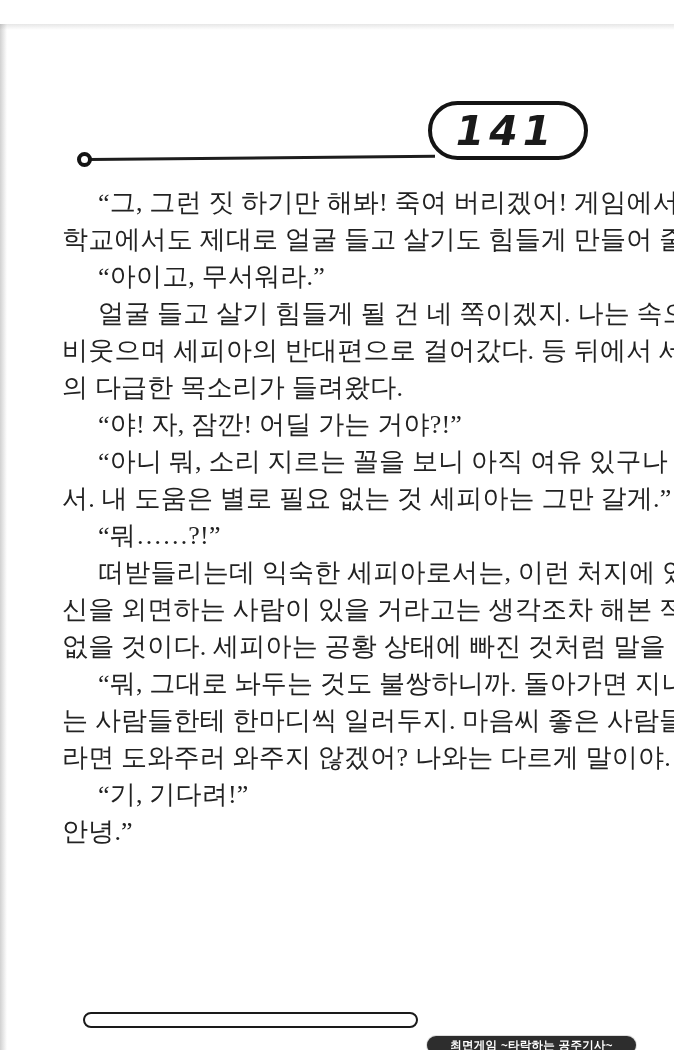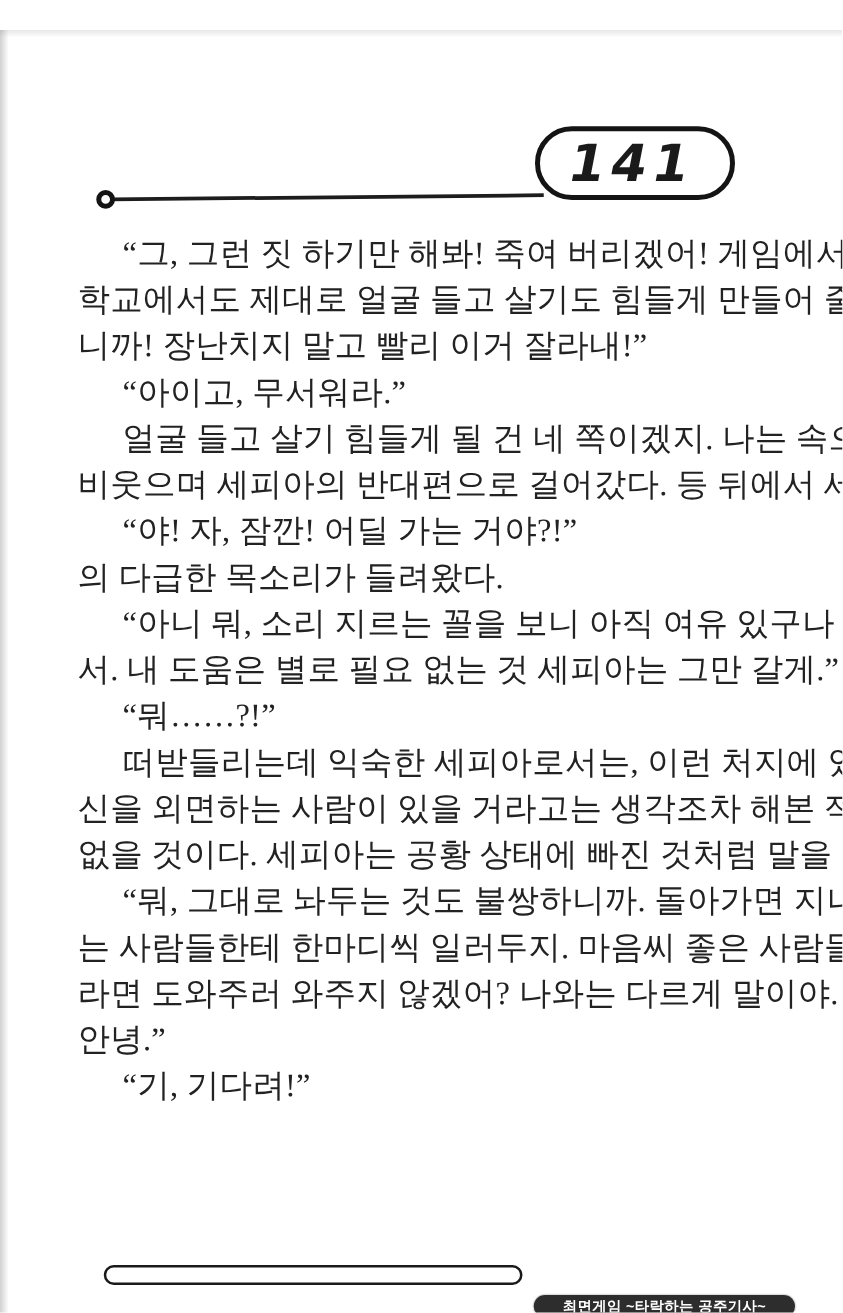--- a/index.html
+++ b/index.html
@@ -113,37 +113,36 @@
 
   <div class="header-rule"></div>
   <div class="header-rule-ring"></div>
   <div class="page-number-badge">
     <span class="num">141</span>
   </div>
 
   <div class="body-text">
       <p class="line indent">“그, 그런 짓 하기만 해봐! 죽여 버리겠어! 게임에서도,</p>
       <p class="line">학교에서도 제대로 얼굴 들고 살기도 힘들게 만들어 줄 테</p>
-      <p class="line">니까! 장난치지 말고 빨리 이거 잘라내!”</p>
       <p class="line indent">“아이고, 무서워라.”</p>
       <p class="line indent">얼굴 들고 살기 힘들게 될 건 네 쪽이겠지. 나는 속으로</p>
       <p class="line">비웃으며 세피아의 반대편으로 걸어갔다. 등 뒤에서 세피아</p>
+      <p class="line">의 다급한 목소리가 들려왔다.</p>
       <p class="line indent">“야! 자, 잠깐! 어딜 가는 거야?!”</p>
-      <p class="line">의 다급한 목소리가 들려왔다.</p>
       <p class="line indent">“아니 뭐, 소리 지르는 꼴을 보니 아직 여유 있구나 싶어</p>
       <p class="line">서. 내 도움은 별로 필요 없는 것 세피아는 그만 갈게.”</p>
       <p class="line indent">“뭐……?!”</p>
       <p class="line indent">떠받들리는데 익숙한 세피아로서는, 이런 처지에 있는 자</p>
       <p class="line">신을 외면하는 사람이 있을 거라고는 생각조차 해본 적이</p>
       <p class="line">없을 것이다. 세피아는 공황 상태에 빠진 것처럼 말을 더듬</p>
       <p class="line indent">“뭐, 그대로 놔두는 것도 불쌍하니까. 돌아가면 지나가</p>
       <p class="line">는 사람들한테 한마디씩 일러두지. 마음씨 좋은 사람들이</p>
       <p class="line">라면 도와주러 와주지 않겠어? 나와는 다르게 말이야. 그럼</p>
+      <p class="line indent">“기, 기다려!”</p>
       <p class="line">안녕.”</p>
-      <p class="line indent">“기, 기다려!”</p>
     </div>
 
   <div class="footer-pill"></div>
   <div class="footer-series-badge">
     <span class="title">최면게임 ~타락하는 공주기사~</span>
   </div>
 
 </div>
 
 </body></html>

